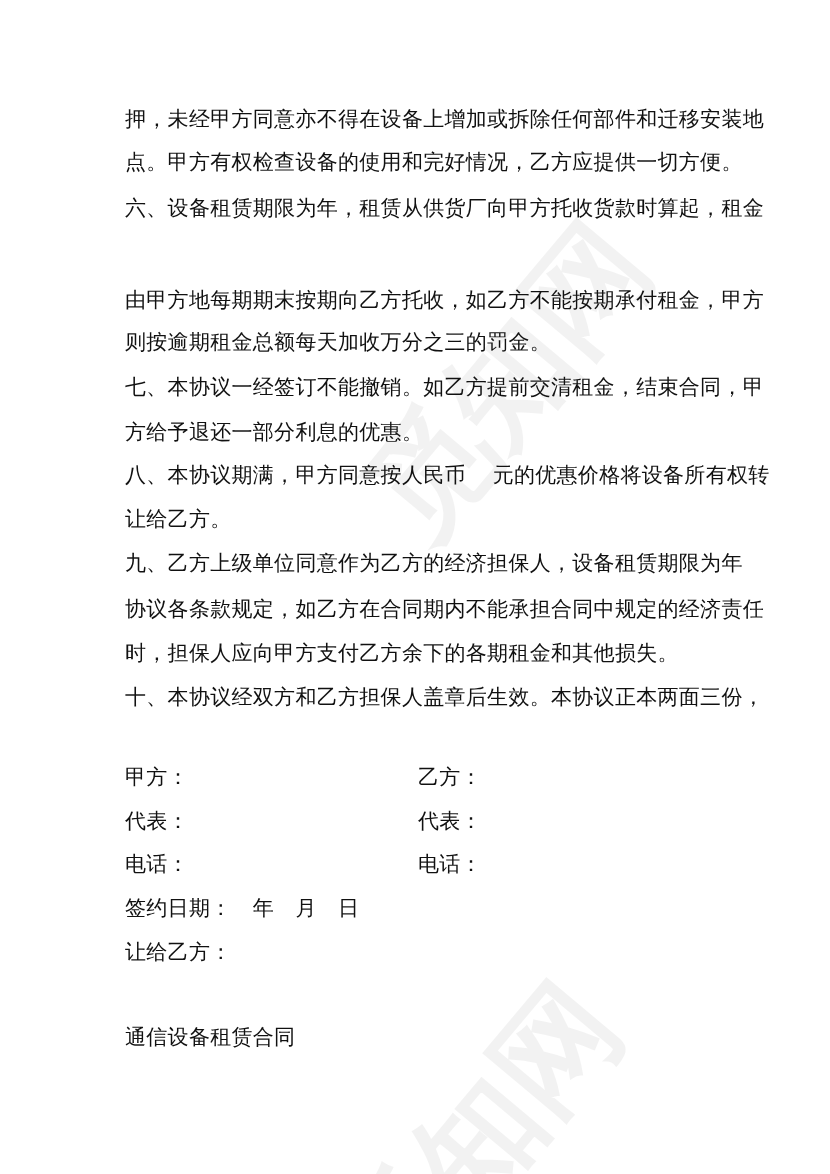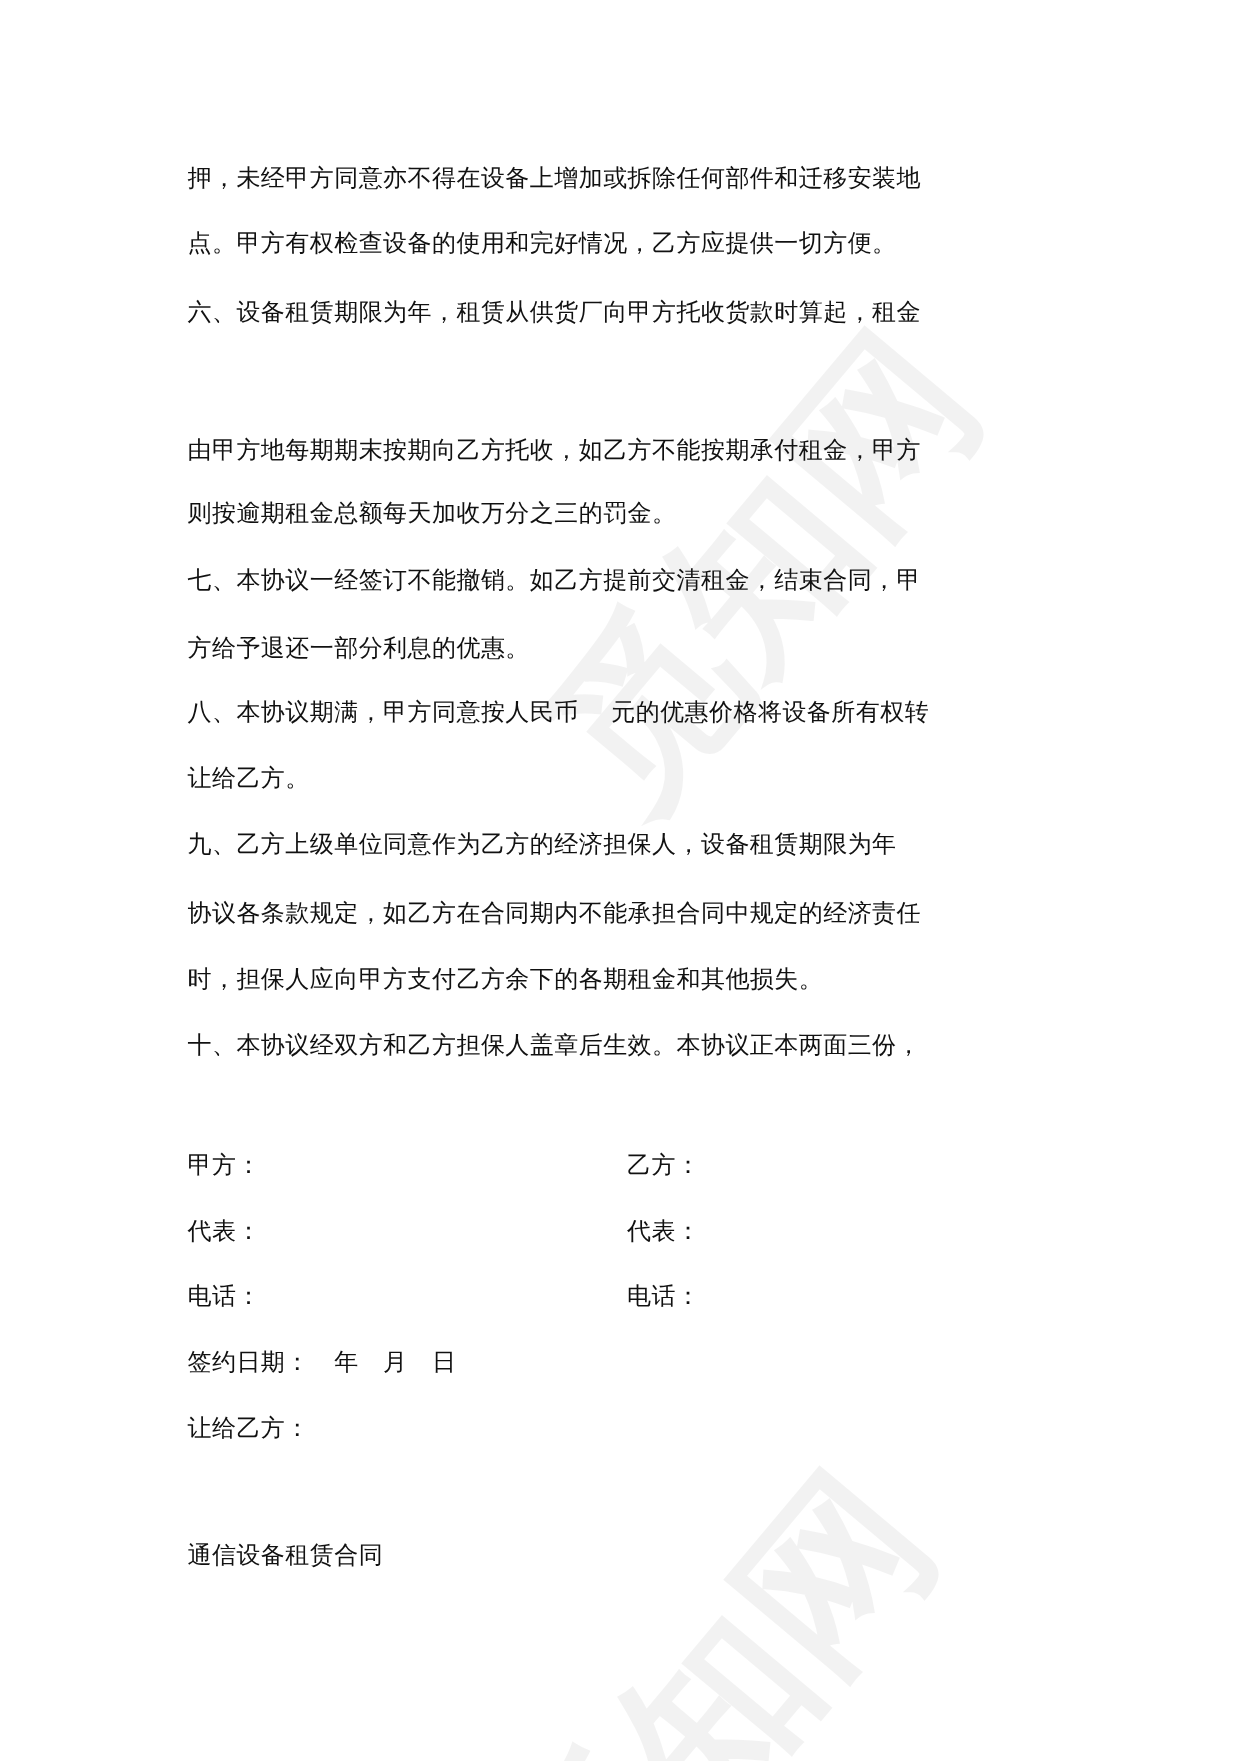--- a/index.html
+++ b/index.html
@@ -1,19 +1,19 @@
 <!DOCTYPE html>
 <html><head>
   <meta charset="utf-8">
   <style>
     html, body { margin:0; padding:0; }
     body { width:830px; height:1174px; background:#ffffff; position:relative; overflow:hidden;
       font-family:"DejaVu Sans", sans-serif; color:#111111; }
     .page { position:absolute; left:0; top:0; width:830px; height:1174px; }
-    .line { position:absolute; left:125px; font-size:16px; line-height:24px; white-space:pre; letter-spacing:0.3px; }
+    .line { position:absolute; left:125px; font-size:21px; line-height:24px; white-space:pre; letter-spacing:0.3px;font-family:Liberation Serif, serif; }
     .watermark { position:absolute; font-size:120px; color:rgba(0,0,0,0.05); font-weight:bold;
       transform:rotate(-50deg); white-space:nowrap; pointer-events:none; }
   </style>
 </head>
 <body>
 
 <div class="page">
   <div class="watermark" style="left:330px; top:300px;">觅知网</div>
   <div class="watermark" style="left:300px; top:1060px;">觅知网</div>
 

